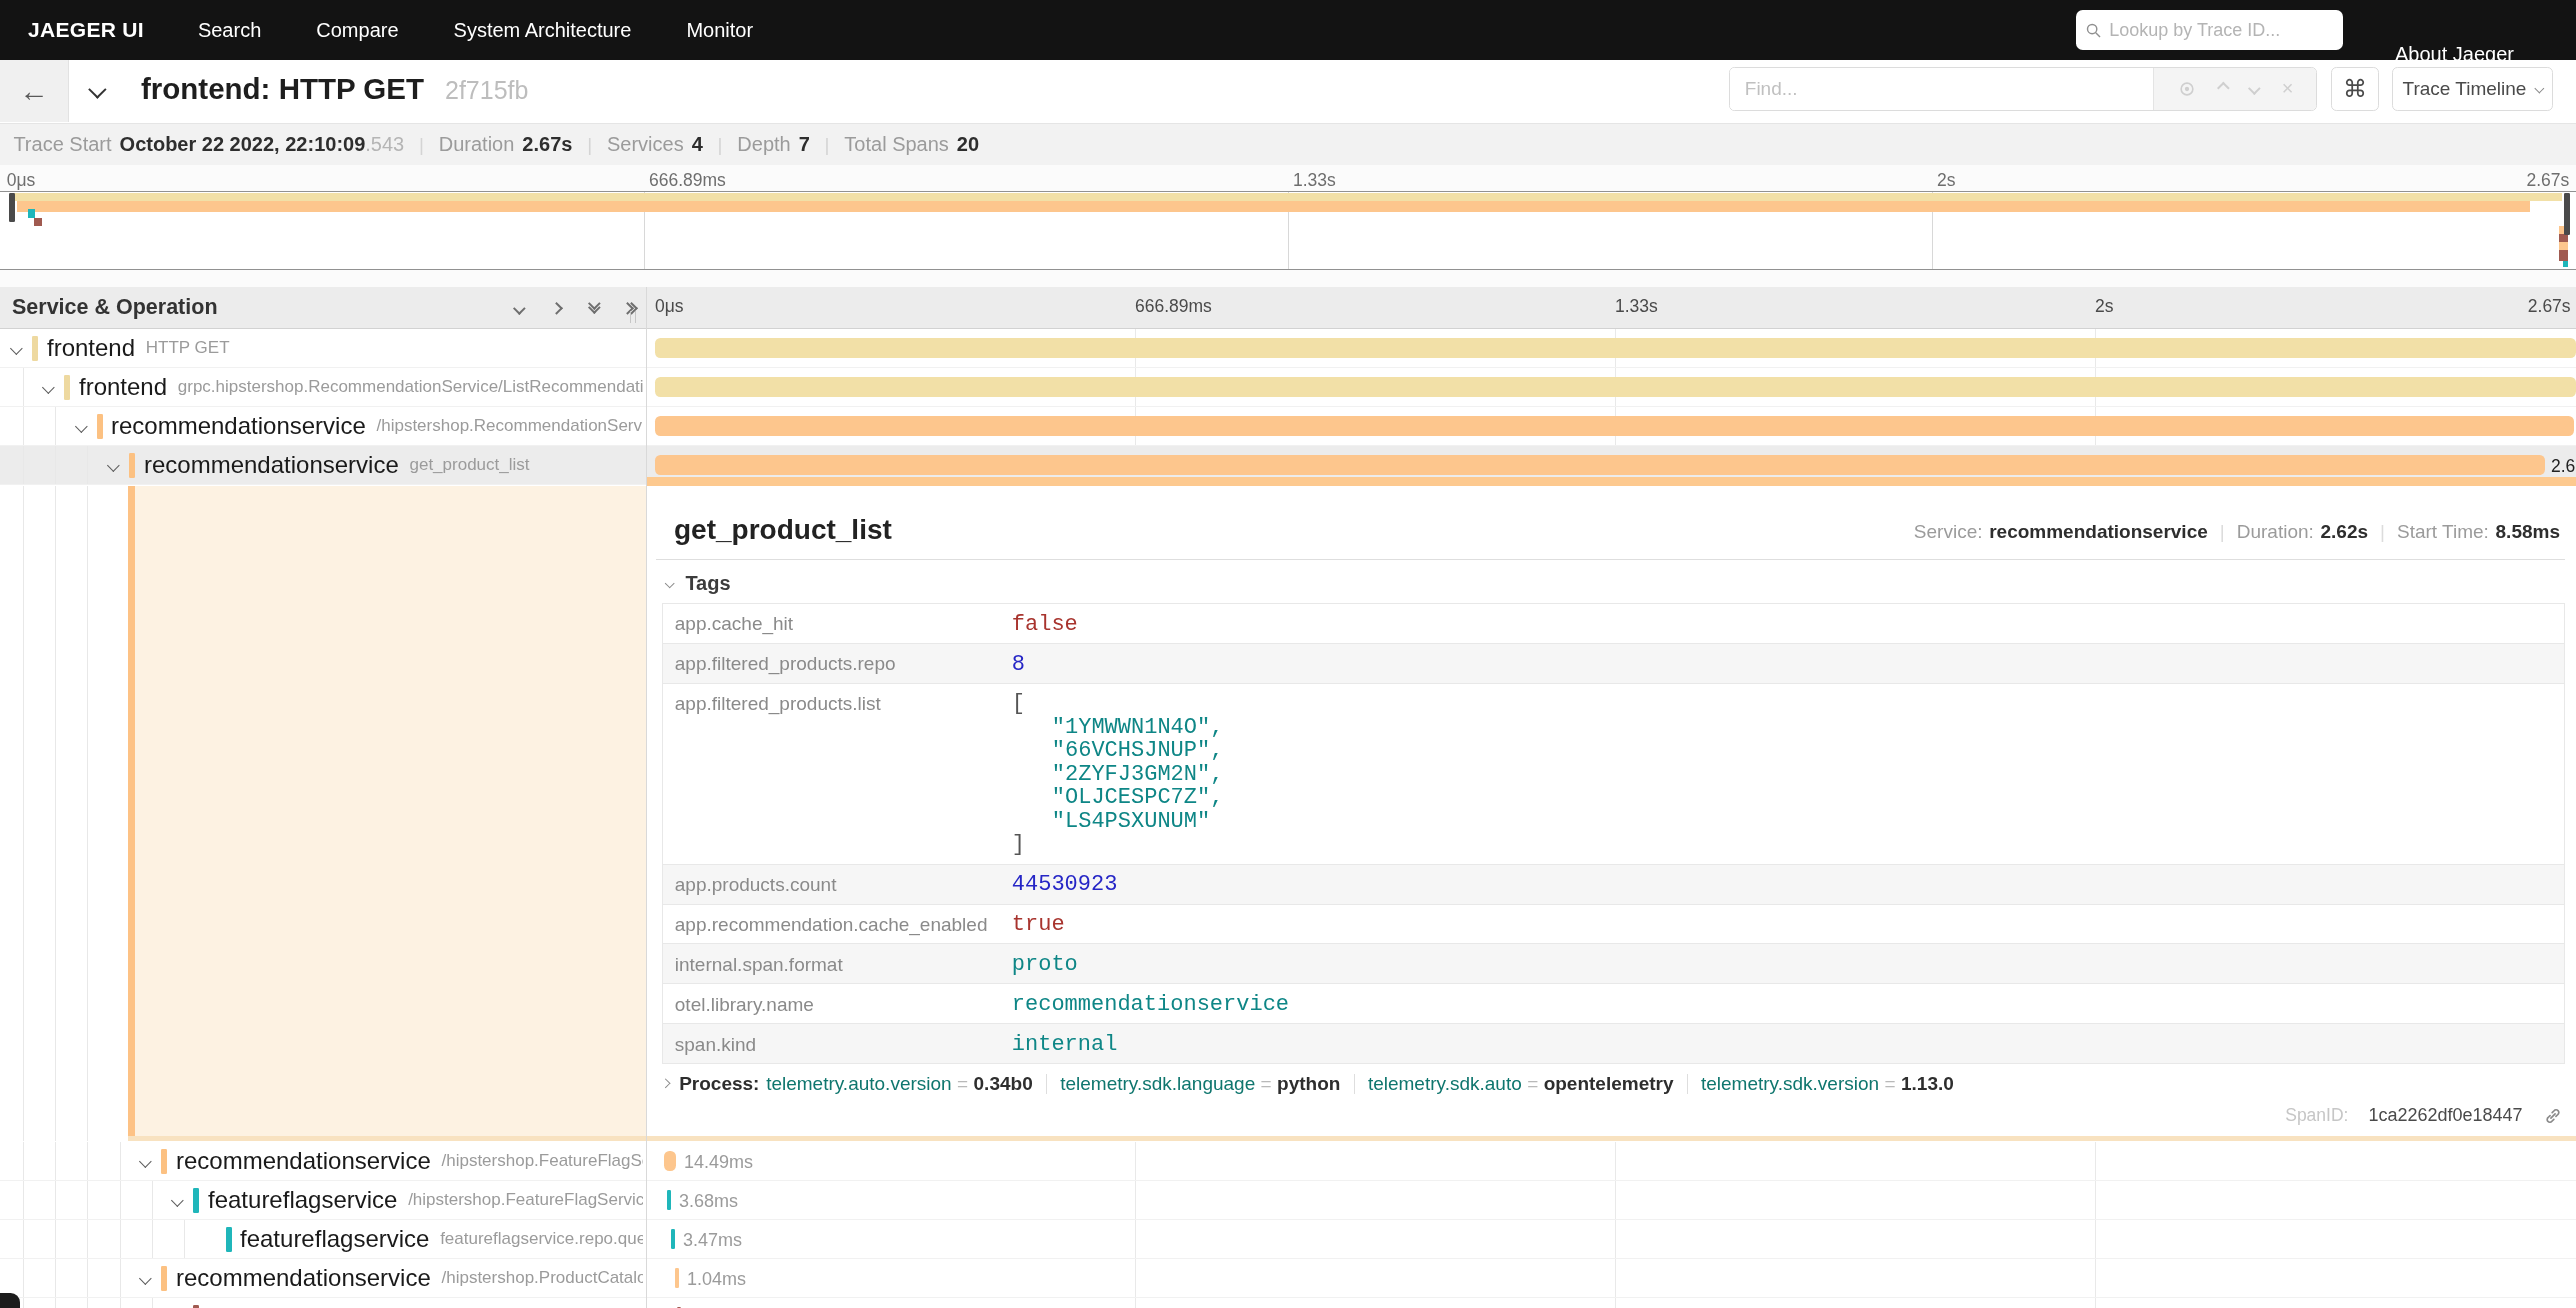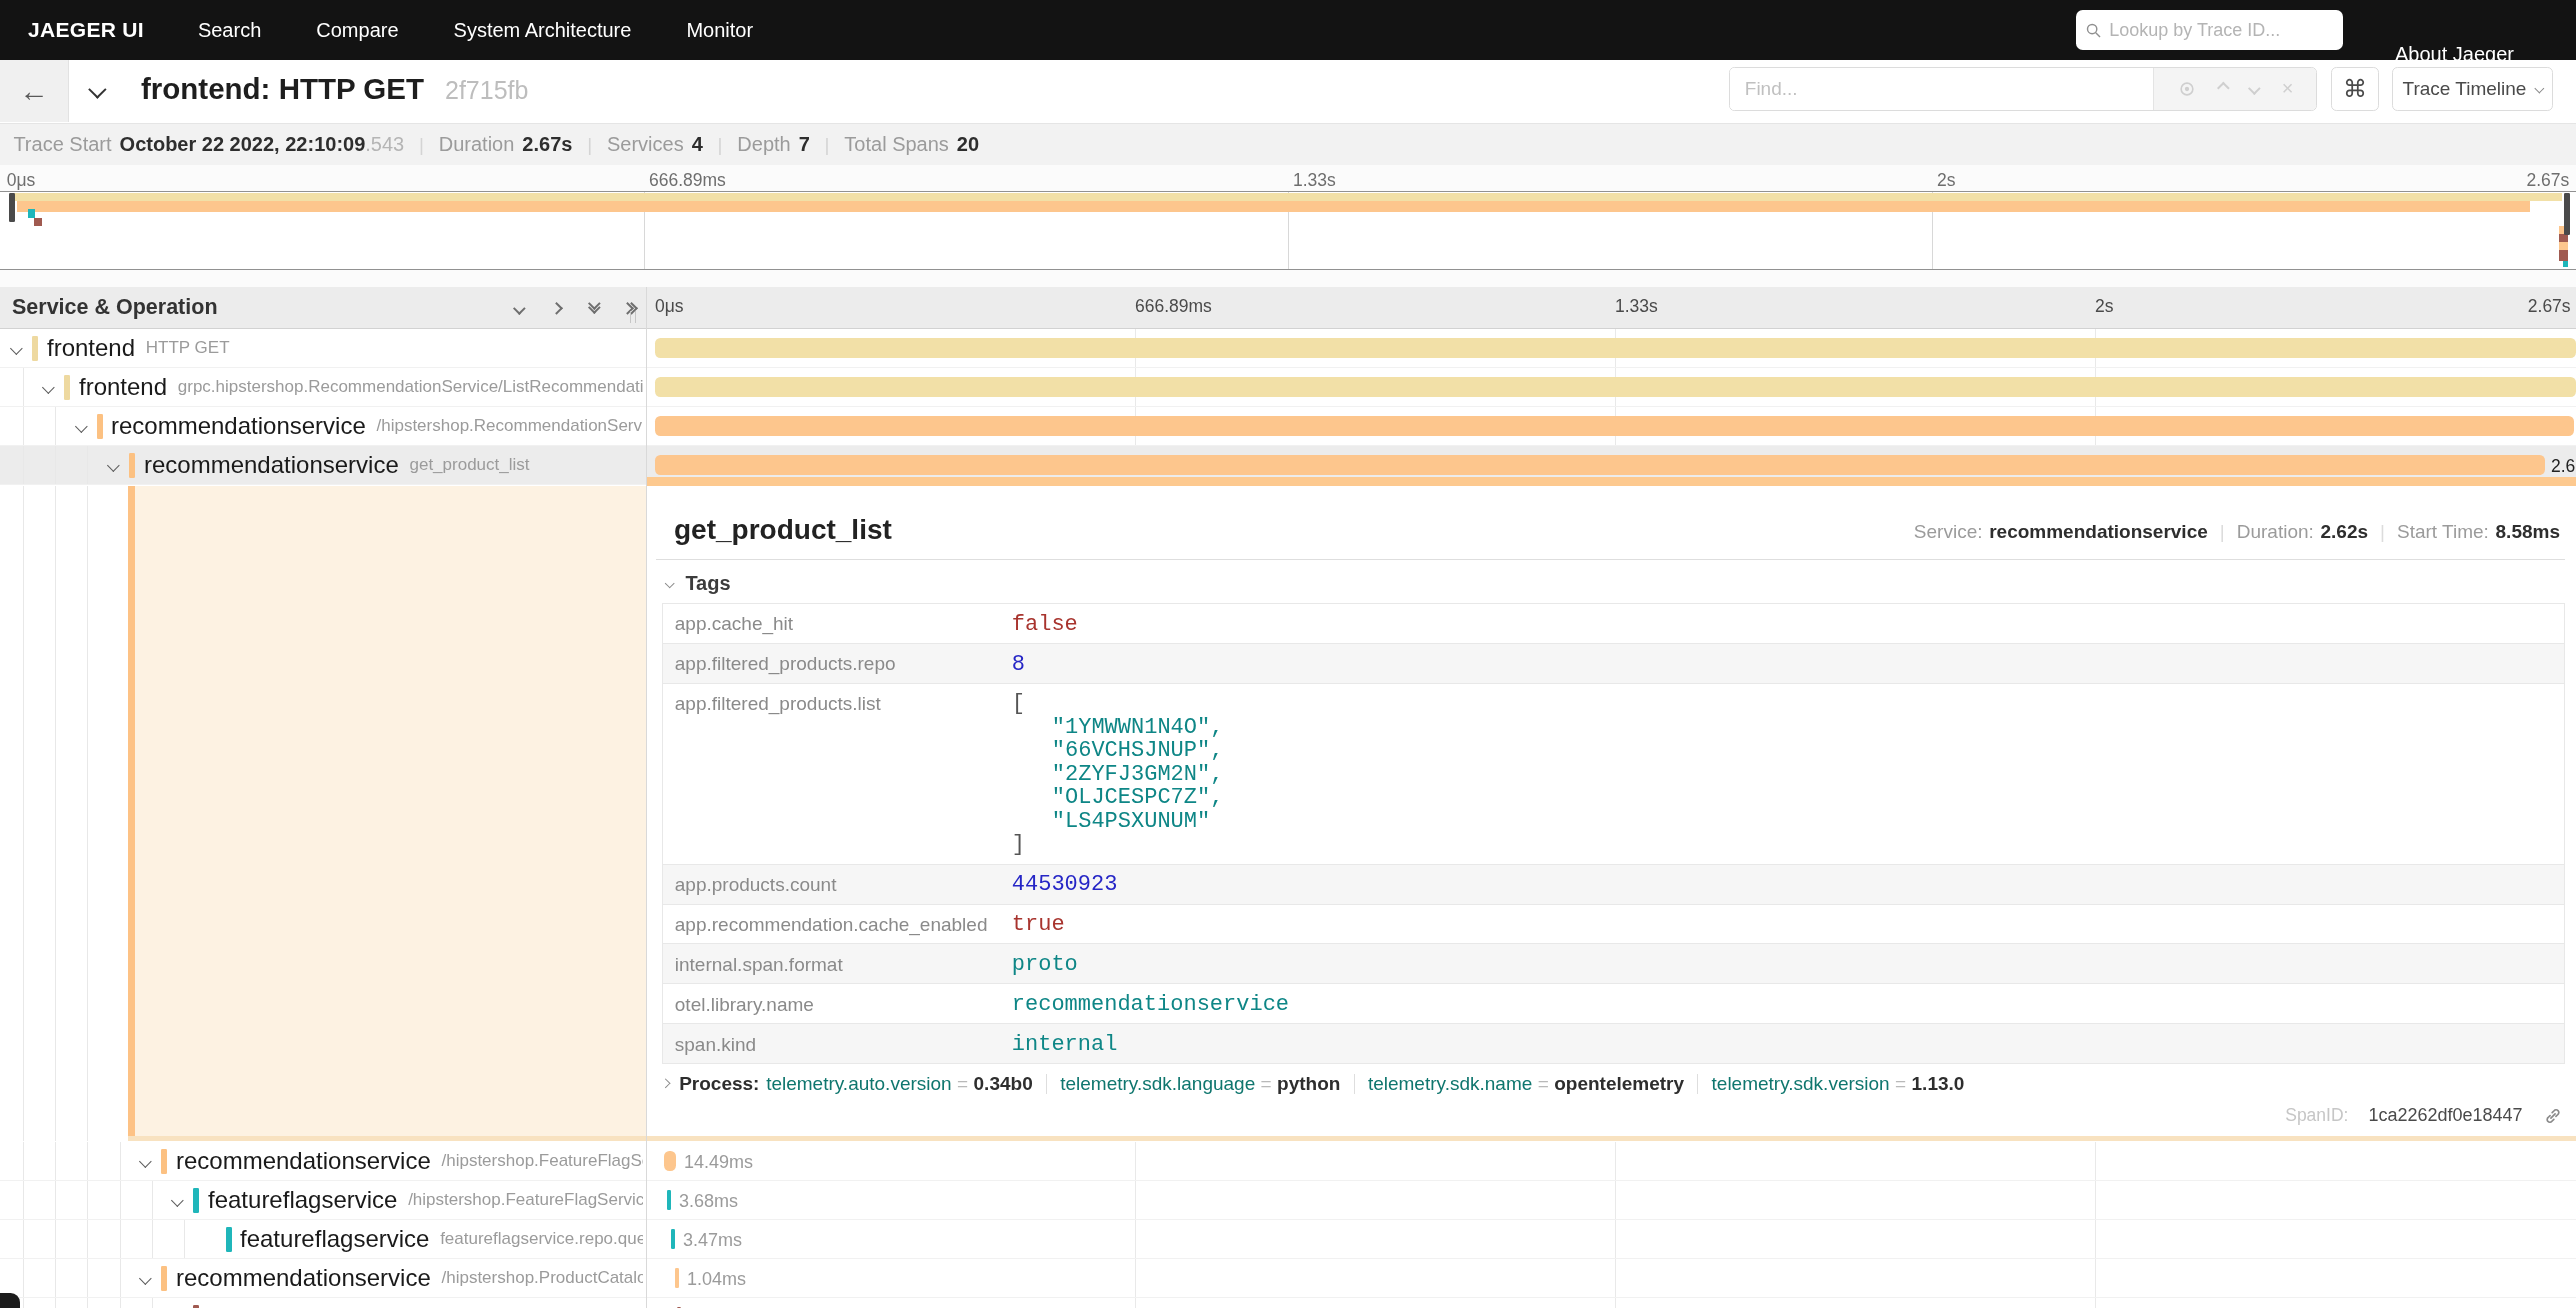--- a/index.html
+++ b/index.html
@@ -429,21 +429,21 @@
             <span class="v">0.34b0</span>
           </span>
           <span class="kv-sep"></span>
           <span class="kv">
             <span class="k">telemetry.sdk.language</span>
             <span class="eq">=</span>
             <span class="v">python</span>
           </span>
           <span class="kv-sep"></span>
           <span class="kv">
-            <span class="k">telemetry.sdk.name</span>
+            <span class="k">telemetry.sdk.auto</span>
             <span class="eq">=</span>
             <span class="v">opentelemetry</span>
           </span>
           <span class="kv-sep"></span>
           <span class="kv">
             <span class="k">telemetry.sdk.version</span>
             <span class="eq">=</span>
             <span class="v">1.13.0</span>
           </span>
         </span>

